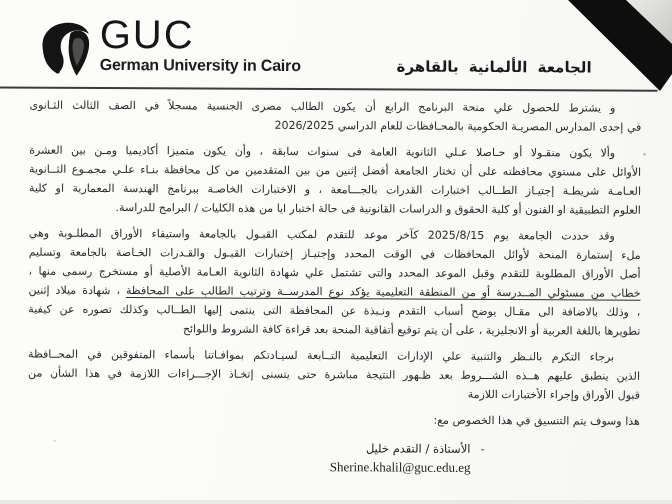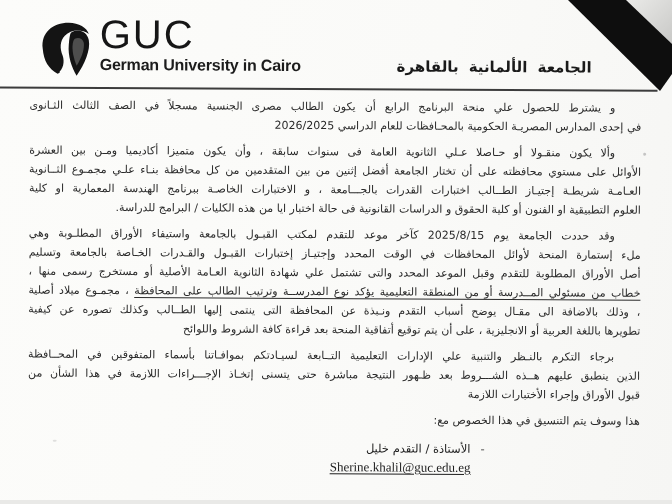--- a/index.html
+++ b/index.html
@@ -32,21 +32,21 @@
   .u{text-decoration:underline;text-underline-offset:3px;}
   .solo{direction:rtl;font-size:11px;line-height:19px;text-align:right;margin-top:3px;color:#2a2a2a;}
   
   .sig{margin-top:10px;direction:rtl;}
   .sig-name{font-size:11.5px;line-height:18px;text-align:right;margin-left:0;
     padding-left:0;margin-right:155px;color:#222;}
   .sig-dash{margin-left:10px;}
   .sig-email{direction:ltr;text-align:right;padding-right:169px;
     font-family:"Liberation Serif",serif;font-size:13px;line-height:20px;color:#1e1e1e;
     }
-  .sig-email span{text-decoration:underline;text-underline-offset:2px;}
+  .sig-email span{text-underline-offset:2px;}
   
   .speck{position:absolute;border-radius:50%;background:#9a9a9a;opacity:.55;}
   .speck.s1{width:3px;height:3px;left:644px;top:151px;}
   .speck.s2{width:4px;height:2px;left:55px;top:441px;opacity:.3;}
 </style>
 </head>
 <body>
 
 <div class="page">
 
@@ -94,21 +94,21 @@
         <div class="line first">وألا يكون منقـولا أو حـاصلا عـلي الثانوية العامة فى سنوات سابقة ، وأن يكون متميزا أكاديميا ومـن بين العشرة</div>
         <div class="line">الأوائل على مستوي محافظته على أن تختار الجامعة أفضل إثنين من بين المتقدمين من كل محافظة بنـاء علـي مجمـوع الثــانوية</div>
         <div class="line">العـامـة شريطـة إجتيـاز الطــالب اختبارات القدرات بالجـــامعة ، و الاختبارات الخاصـة ببرنامج الهندسة المعمارية او كلية</div>
         <div class="line last">العلوم التطبيقية او الفنون أو كلية الحقوق و الدراسات القانونية فى حالة اختبار ايا من هذه الكليات / البرامج للدراسة.</div>
       </div>
 
       <div class="para">
         <div class="line first">وقد حددت الجامعة يوم 2025/8/15 كآخر موعد للتقدم لمكتب القبـول بالجامعة واستيفاء الأوراق المطلـوبة وهي</div>
         <div class="line">ملء إستمارة المنحة لأوائل المحافظات في الوقت المحدد وإجتيـاز إختبارات القبـول والقـدرات الخـاصة بالجامعة وتسليم</div>
         <div class="line">أصل الأوراق المطلوبة للتقدم وقبل الموعد المحدد والتى تشتمل علي شهادة الثانوية العـامة الأصلية أو مستخرج رسمى منها ،</div>
-        <div class="line"><span class="u">خطاب من مسئولي المــدرسة أو من المنطقة التعليمية يؤكد نوع المدرســة وترتيب الطالب على المحافظة</span><span> ، مجمـوع ميلاد أصلية</span></div>
+        <div class="line"><span class="u">خطاب من مسئولي المــدرسة أو من المنطقة التعليمية يؤكد نوع المدرســة وترتيب الطالب على المحافظة</span><span> ، شهادة ميلاد إثنين</span></div>
         <div class="line">، وذلك بالاضافة الى مقـال يوضح أسباب التقدم ونـبذة عن المحافظة التى ينتمى إليها الطــالب وكذلك تصوره عن كيفية</div>
         <div class="line last">تطويرها باللغة العربية أو الانجليزية ، على أن يتم توقيع أتفاقية المنحة بعد قراءة كافة الشروط واللوائح</div>
       </div>
 
       <div class="para">
         <div class="line first">برجاء التكرم بالنـظر والتنبية علي الإدارات التعليمية التــابعة لسيـادتكم بموافـاتنا بأسماء المتفوقين في المحــافظة</div>
         <div class="line">الذين ينطبق عليهم هــذه الشـــروط بعد ظـهور النتيجة مباشرة حتى يتسنى إتخـاذ الإجـــراءات اللازمة في هذا الشأن من</div>
         <div class="line last">قبول الأوراق وإجراء الأختبارات اللازمة</div>
       </div>
 

